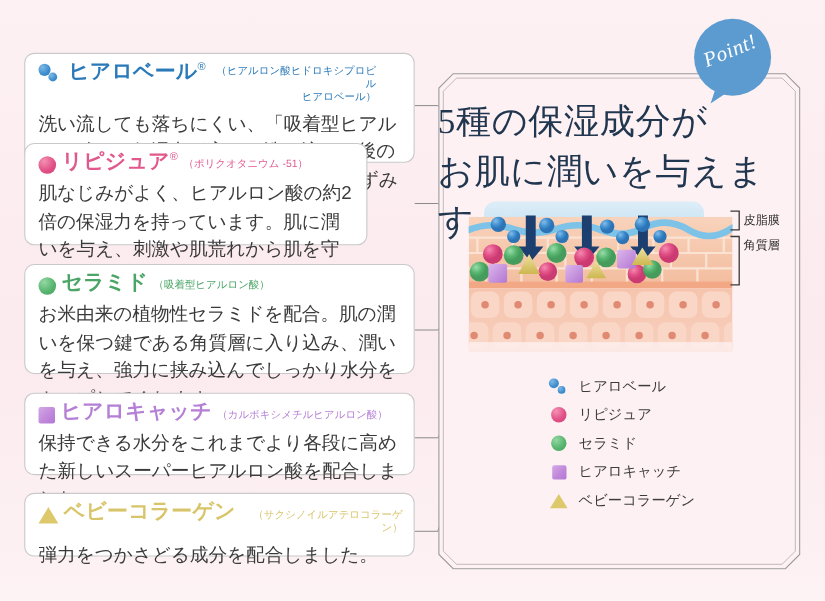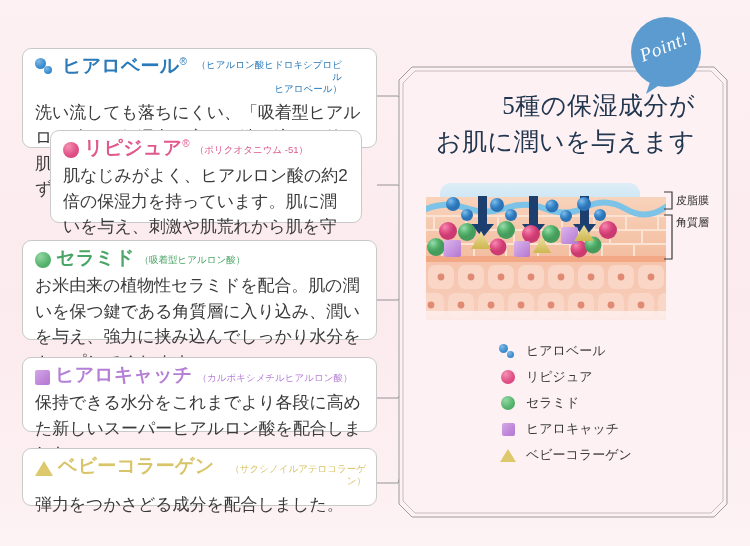--- a/index.html
+++ b/index.html
@@ -51,23 +51,23 @@
   .c-hyalo{color:#b57fd6;}
   .c-baby{color:#d8c469;}
 
   
   #links{position:absolute;left:0;top:0;width:750px;height:546px;pointer-events:none;}
 
   
   #panel{position:absolute;left:398px;top:66px;width:330px;height:452px;}
   #panel svg.frame{position:absolute;left:0;top:0;}
   .panel-title{
-    position:absolute;left:0;top:22px;width:297px;text-align:right;
+    position:absolute;left:0;top:22px;width:297px;text-align:left;
     font-family:"Liberation Serif","DejaVu Serif",serif;
-    font-size:25px;color:#21364f;line-height:1.42;font-weight:normal;
+    font-size:32px;color:#21364f;line-height:1.42;font-weight:normal;
     letter-spacing:.5px;
   }
 
   
   #point{position:absolute;left:628px;top:14px;width:76px;height:84px;}
   #point .ptxt{
     position:absolute;left:0;top:22px;width:72px;text-align:center;
     color:#ffffff;font-size:19px;font-style:italic;
     font-family:"Liberation Serif","DejaVu Serif",serif;
     transform:rotate(-22deg);letter-spacing:.5px;
@@ -108,21 +108,21 @@
         <span>ヒアロベール</span><span class="reg">®</span>
       </span>
       <span class="card-sub c-veil">
         <span>（ヒアルロン酸ヒドロキシプロピル</span><br>
         <span>ヒアロベール）</span>
       </span>
     </div>
     <div class="card-body">洗い流しても落ちにくい、「吸着型ヒアルロン酸」。保湿力が高く、洗い流した後の肌を潤いのベールで包んだように、みずみずしくしっとりさせます。</div>
   </div>
 
-  <div class="card" style="top:130px;width:312px;height:93px;margin-left:28px;">
+  <div class="card" style="top:130px;width:312px;height:93px;">
     <div class="card-head">
       <span class="ic ic-circle ic-pink"></span>
       <span class="card-title c-lipi">
         <span>リピジュア</span><span class="reg">®</span>
       </span>
       <span class="card-sub c-lipi" style="max-width:200px;padding-top:6px;">（ポリクオタニウム -51）</span>
     </div>
     <div class="card-body">肌なじみがよく、ヒアルロン酸の約2倍の保湿力を持っています。肌に潤いを与え、刺激や肌荒れから肌を守ります。</div>
   </div>
 

